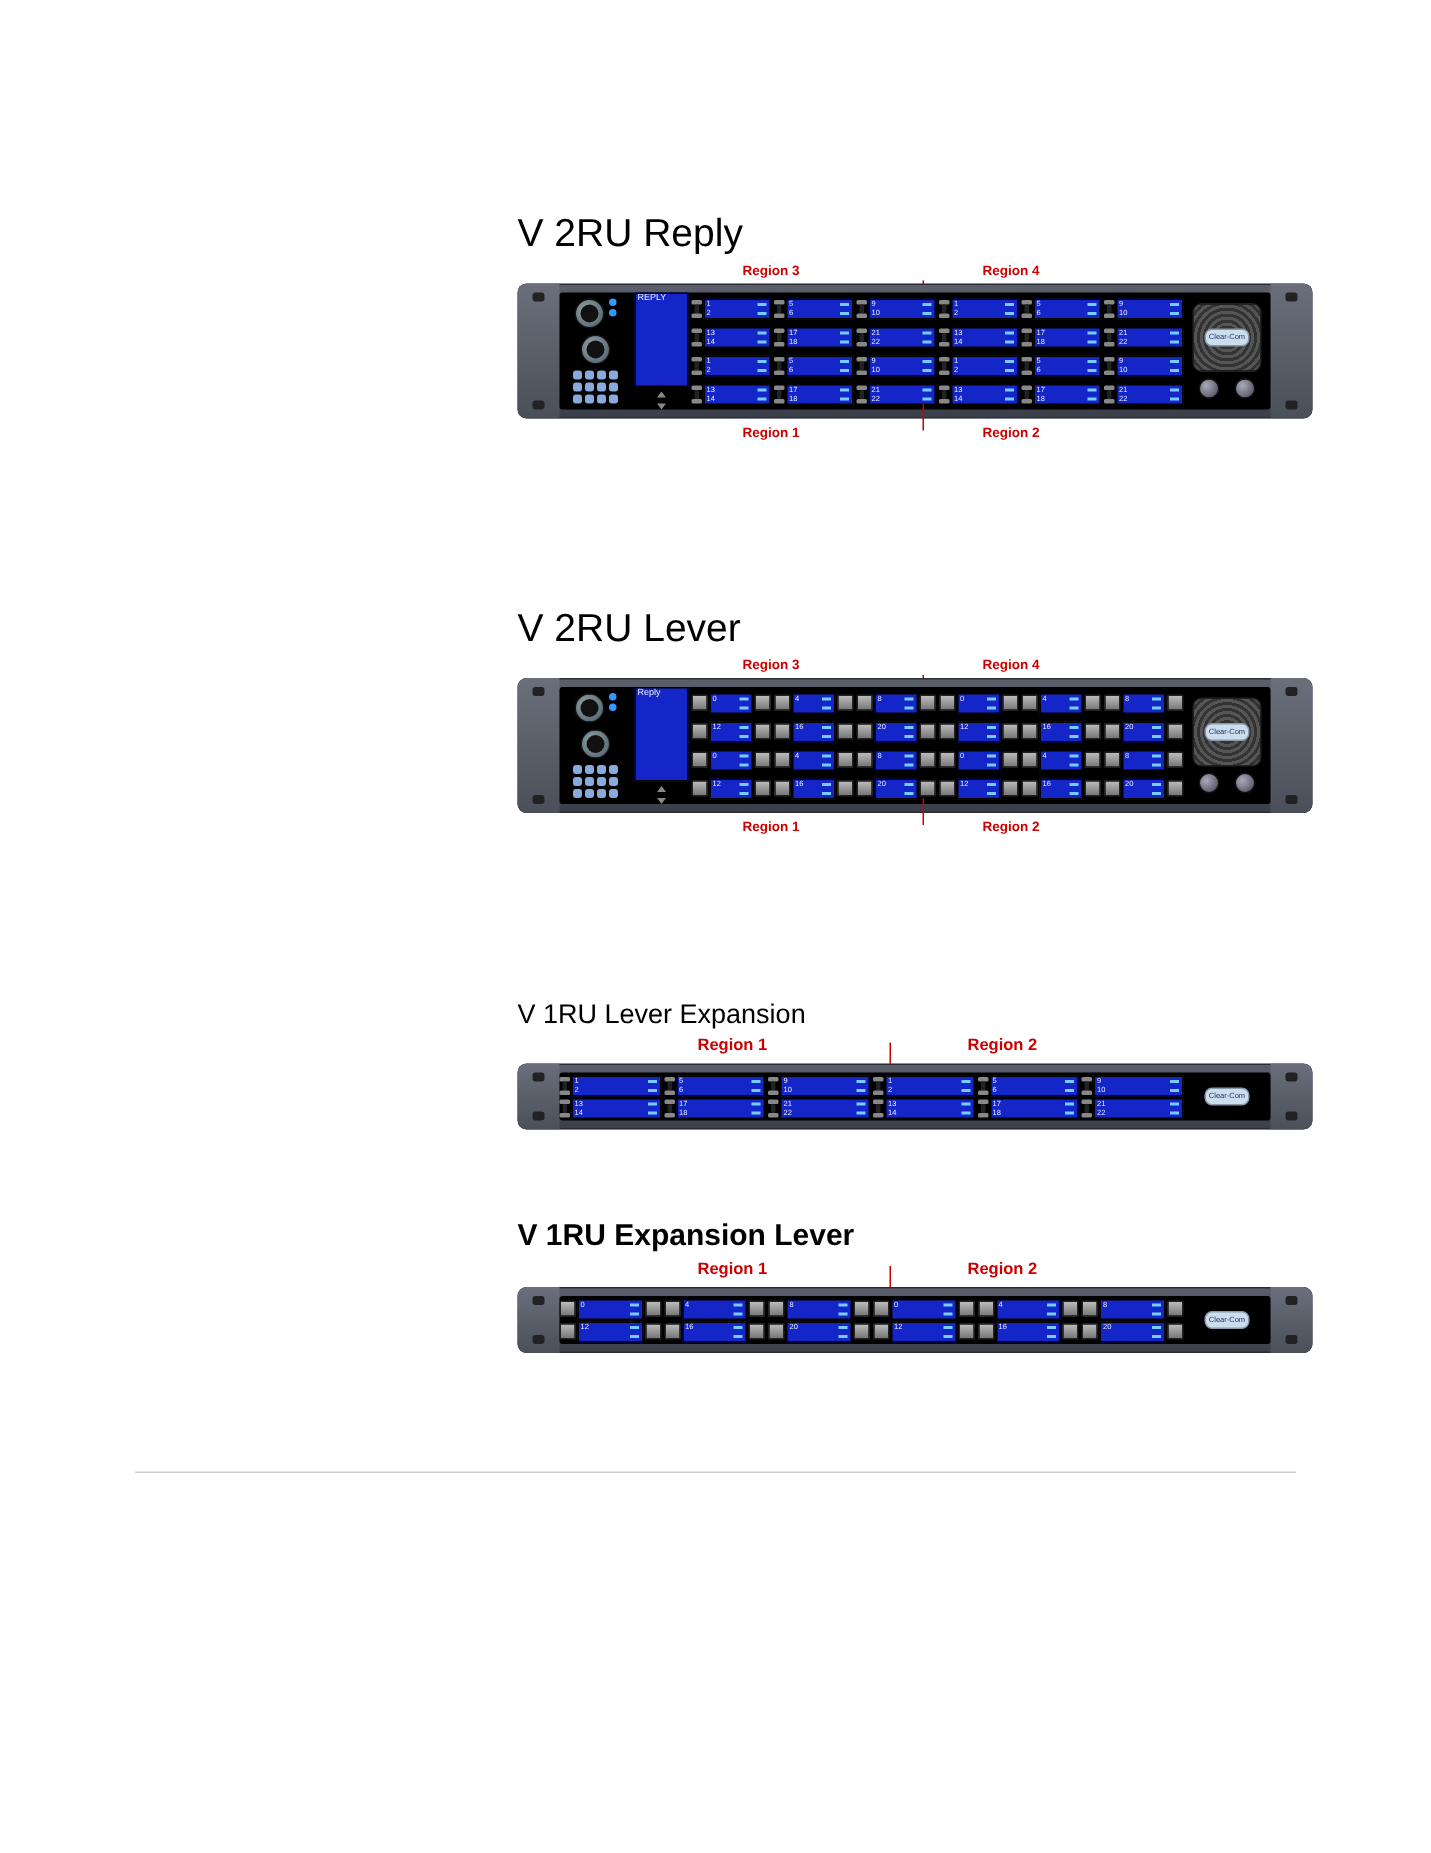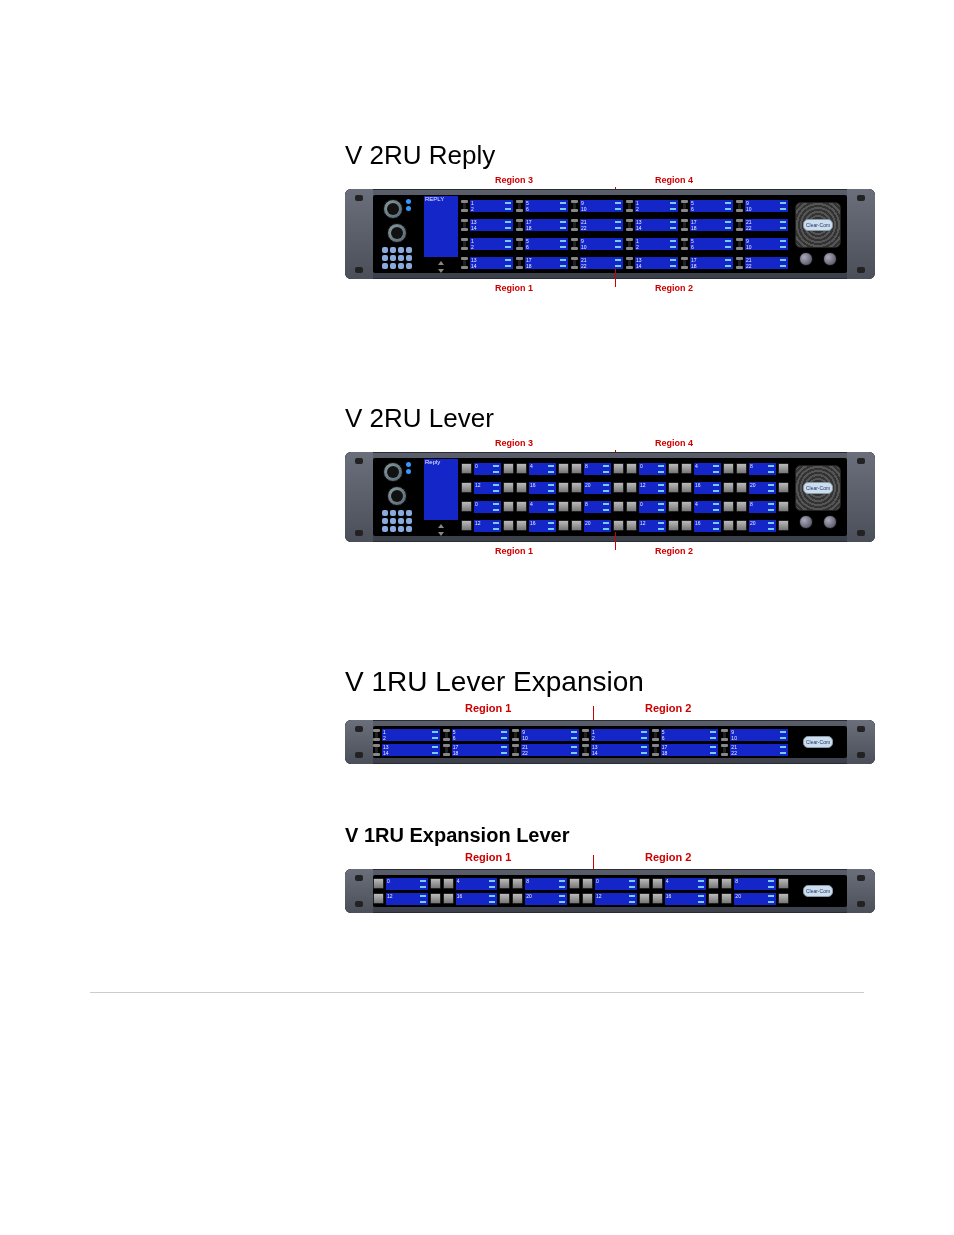--- a/index.html
+++ b/index.html
@@ -764,21 +764,21 @@
       </div>
       <div class="bottom-labels">
         <span class="tl" style="left:150px;top:4px">Region 1</span>
         <span class="tl" style="left:310px;top:4px">Region 2</span>
         <span class="vline-bot" style="left:270px"></span>
       </div>
     </div>
   </div>
 
   <div class="section" style="margin-top:110px">
-    <h2 class="sec-title" style="font-size:28px">V 1RU Lever Expansion</h2>
+    <h2 class="sec-title" style="font-size:18px">V 1RU Lever Expansion</h2>
     <div class="diagram-wrap">
       <div class="top-labels" style="height:18px">
         <span class="tl" style="left:120px;font-size:11px">Region 1</span>
         <span class="tl" style="left:300px;font-size:11px">Region 2</span>
         <span class="vline-top" style="left:248px;height:56px;top:4px"></span>
       </div>
       <div class="rack h1ru">
         <div class="ear left">
           <span class="hole" style="top:6px"></span>
           <span class="hole" style="bottom:6px"></span>

